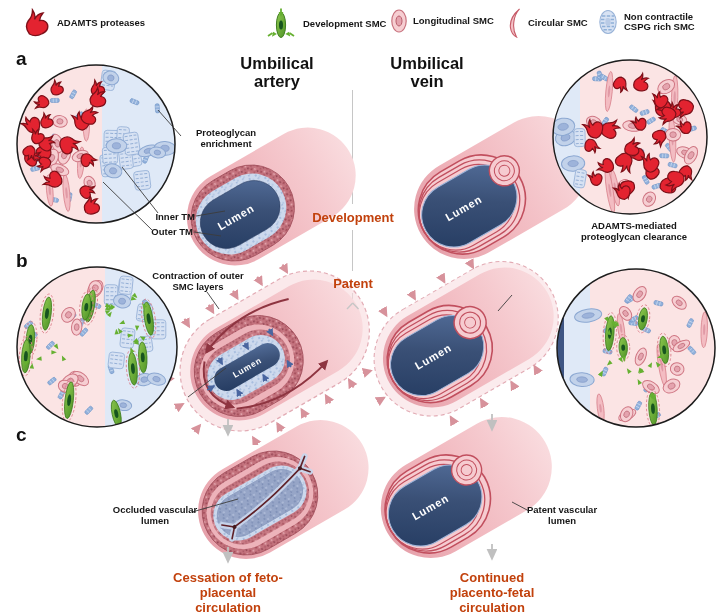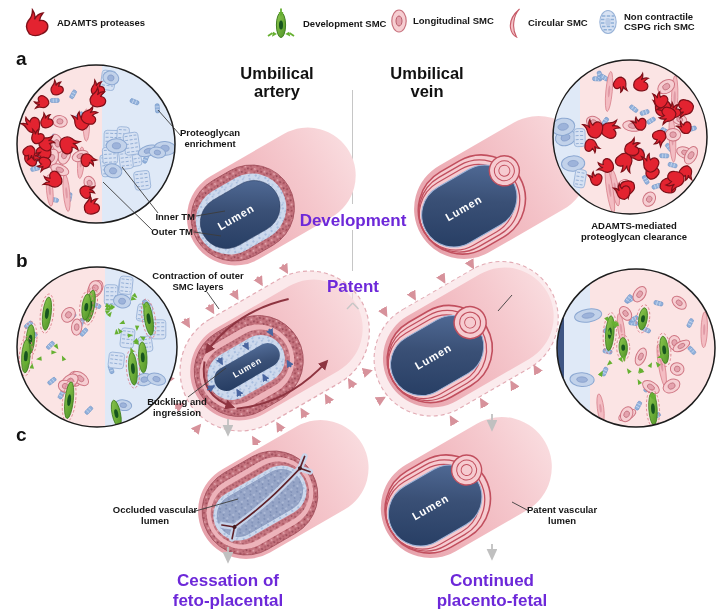--- a/index.html
+++ b/index.html
@@ -8,22 +8,22 @@
   .legend-item{position:absolute;top:8px;display:flex;align-items:center;gap:5px;
        font-weight:bold;font-size:9.5px;color:#161616;line-height:1.1;}
   .vessel,.inset,#overlay{position:absolute;}
   #overlay{left:0;top:0;z-index:6;pointer-events:none;}
   .inset{z-index:4;}
   .vessel{z-index:2;}
   .lbl{position:absolute;z-index:8;font-weight:bold;font-size:9.5px;color:#161616;
        text-align:center;line-height:1.18;}
   .lbl-r{text-align:right;}
   .title{position:absolute;z-index:8;font-weight:bold;font-size:16.5px;color:#111;
-       text-align:center;line-height:1.12;margin-top:10px;}
-  .gray{position:absolute;z-index:8;font-weight:bold;font-size:17px;color:#6d28d9;
+       text-align:center;line-height:1.12;}
+  .gray{position:absolute;z-index:8;font-weight:bold;font-size:13px;color:#c2410c;
        text-align:center;line-height:1.15;}
   .panel-letter{position:absolute;z-index:9;font-weight:bold;font-size:19px;color:#111;}
   .tline{position:absolute;z-index:1;width:0;border-left:1.5px solid #c6c6c6;left:352px;}
   .lumen-text{fill:#ffffff;font-weight:bold;font-size:11px;letter-spacing:.8px;}
 </style>
 </head>
 <body>
 
 <div id="fig">
 
@@ -1203,24 +1203,23 @@
       <line x1="492" y1="414" x2="492" y2="429" marker-end="url(#mGray)"></line>
       <line x1="228" y1="547" x2="228" y2="561" marker-end="url(#mGray)"></line>
       <line x1="492" y1="544" x2="492" y2="558" marker-end="url(#mGray)"></line>
     </g>
     <g stroke="#c6c6c6" stroke-width="1.4">
       <line x1="352.7" y1="303" x2="347" y2="309"></line>
       <line x1="352.7" y1="303" x2="358.5" y2="309"></line>
     </g>
   </svg>
 
-  <div class="lbl" style="left:164px;top:127px;width:92px">Proteoglycan enrichment</div>
+  <div class="lbl" style="left:180px;top:127px;width:92px">Proteoglycan enrichment</div>
   <div class="lbl lbl-r" style="left:150px;top:211px;width:45px">Inner TM</div>
   <div class="lbl lbl-r" style="left:148px;top:226px;width:45px">Outer TM</div>
   <div class="lbl" style="left:576px;top:220px;width:116px">ADAMTS-mediated proteoglycan clearance</div>
   <div class="lbl" style="left:145px;top:270px;width:106px">Contraction of outer SMC layers</div>
-  <div class="lbl" style="left:132px;top:396px;width:90px">Buckling and ingression</div>
   <div class="lbl" style="left:514px;top:504px;width:96px">Patent vascular lumen</div>
   <div class="lbl" style="left:107px;top:504px;width:96px">Occluded vascular lumen</div>
 
   <div class="gray" style="left:166px;top:571px;width:124px">Cessation of feto-placental circulation</div>
   <div class="gray" style="left:430px;top:571px;width:124px">Continued placento-fetal circulation</div>
 </div>
 
 </body></html>

